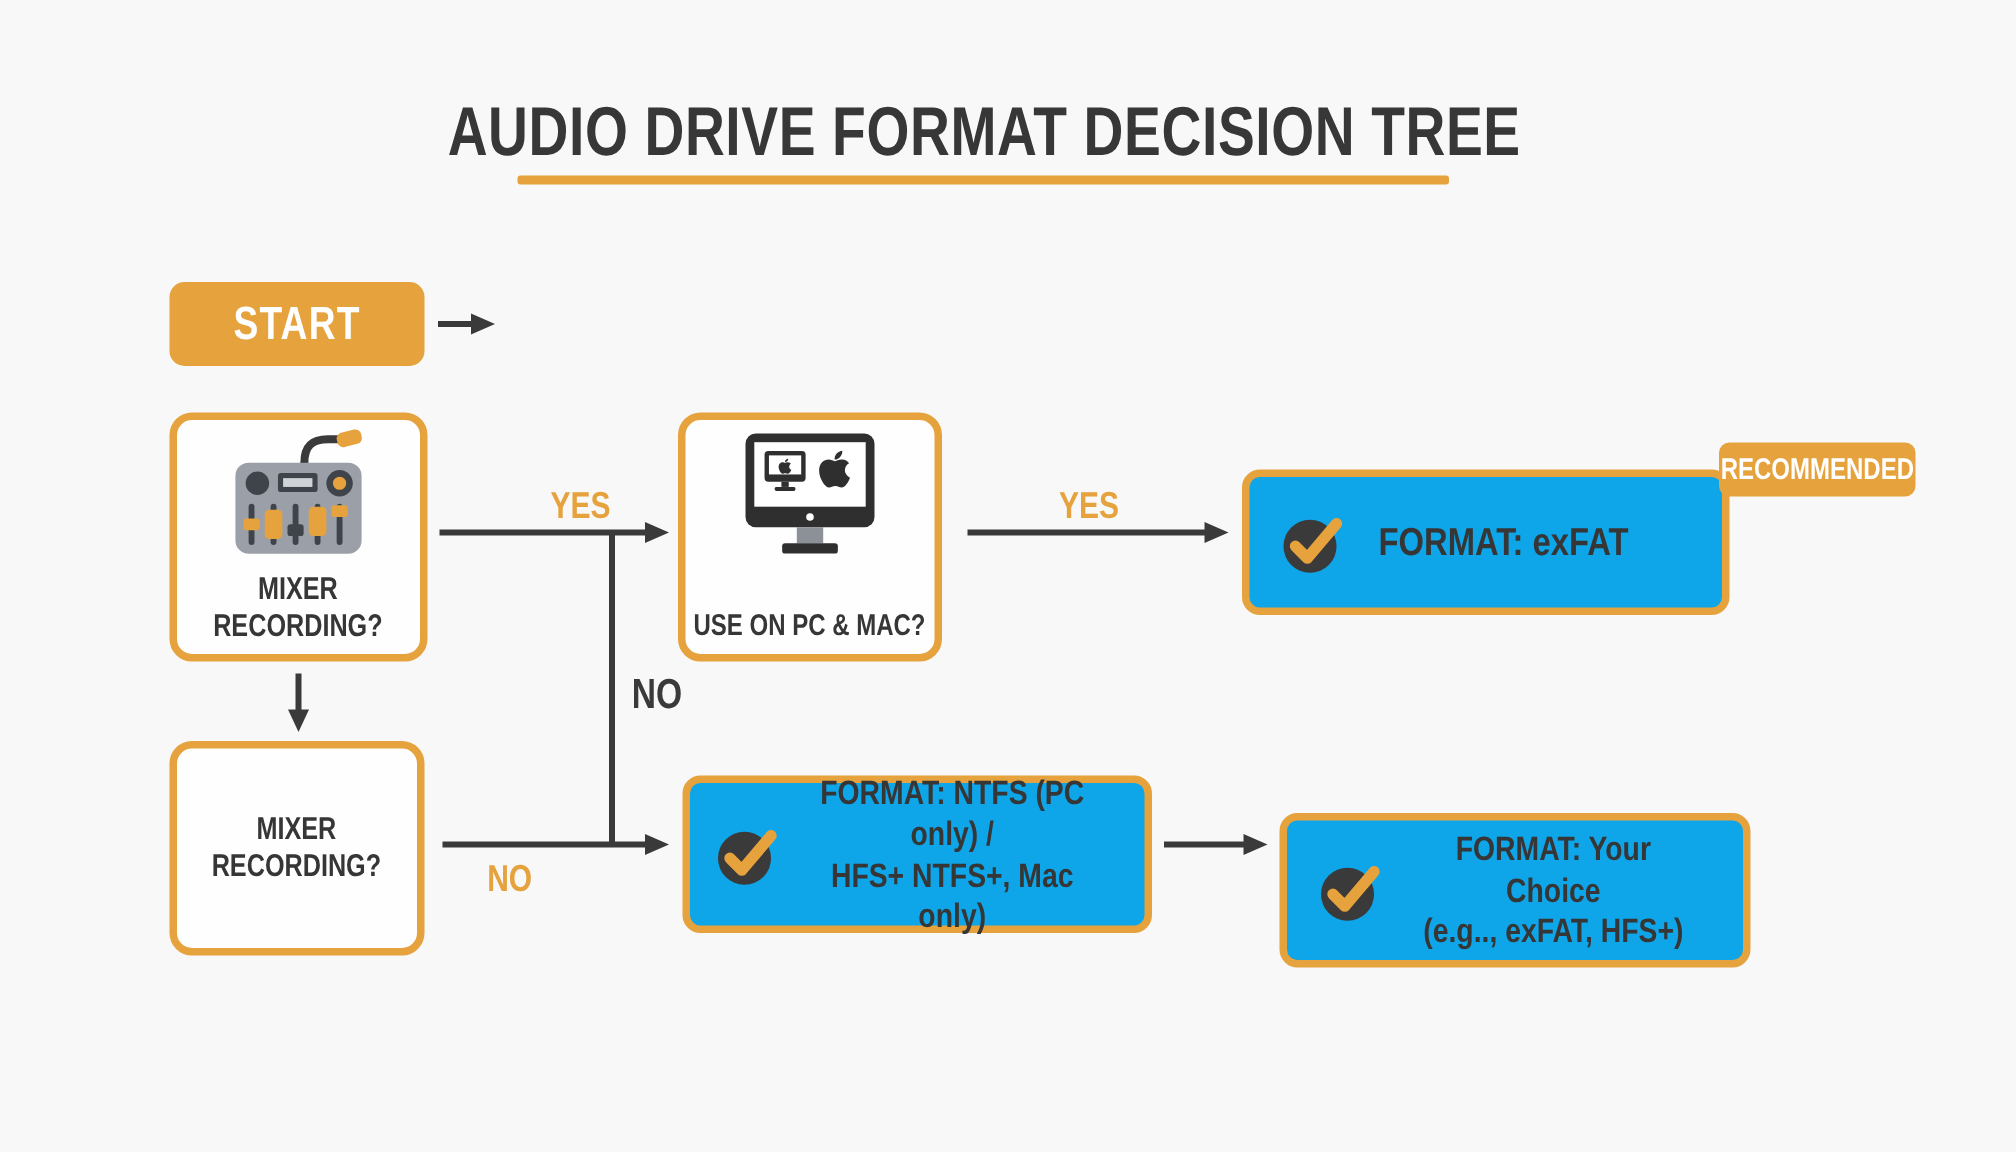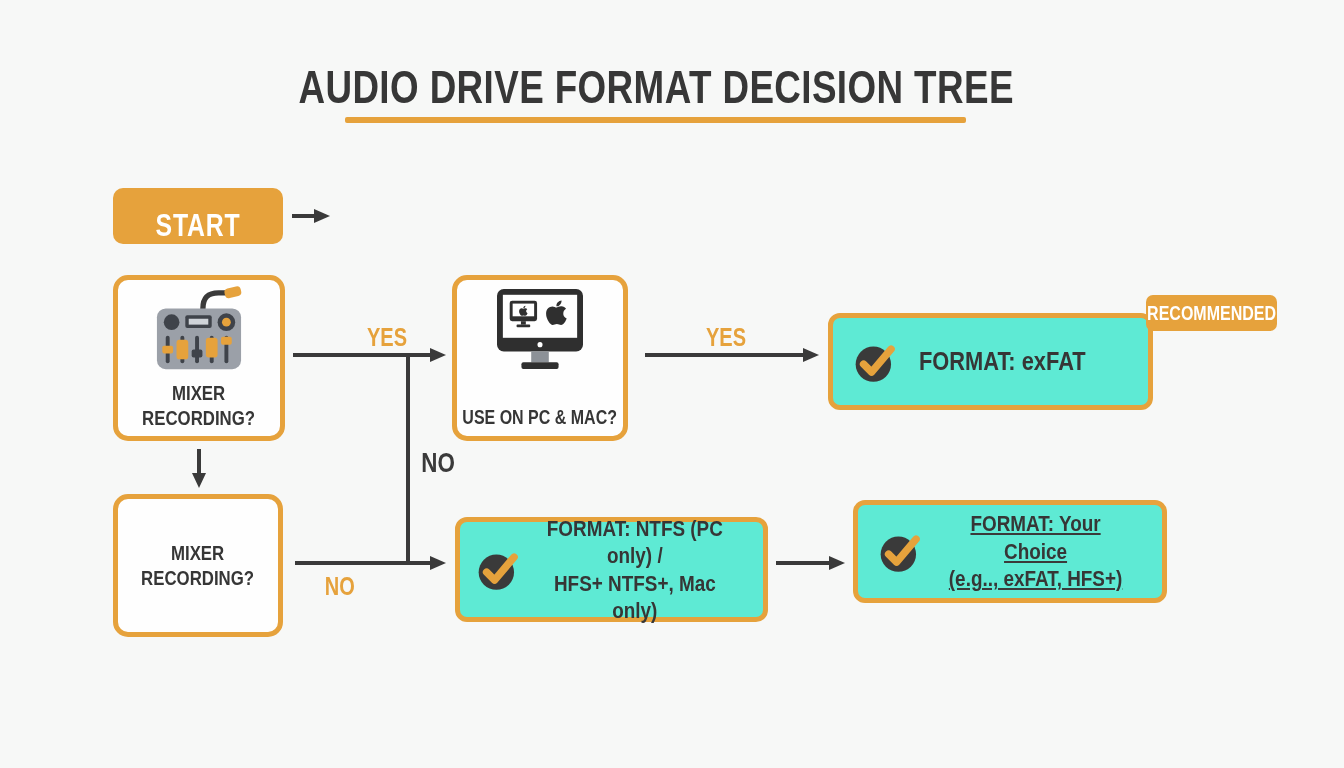--- a/index.html
+++ b/index.html
@@ -21,37 +21,37 @@
   }
   .title-underline{
     position:absolute;left:345px;top:117px;width:621px;height:6px;
     background:#E6A23C;border-radius:2px;
   }
 
   
   .start-btn{
     position:absolute;left:113px;top:188px;width:170px;height:56px;
     background:#E6A23C;border-radius:10px;
-    display:flex;align-items:flex-end;justify-content:center;
+    display:flex;align-items:center;justify-content:center;
     color:#fff;font-size:31px;font-weight:700;letter-spacing:1px;
   }
 
   
   .qbox{
     position:absolute;background:#FEFEFE;border:5px solid #E6A23C;border-radius:15px;
     display:flex;flex-direction:column;align-items:center;justify-content:center;
     box-sizing:border-box;
   }
   .qlabel{
     font-size:21px;font-weight:700;line-height:1.18;text-align:center;color:#363636;
   }
 
   
   .rbox{
-    position:absolute;background:#5eead4;border:5px solid #E6A23C;border-radius:12px;
+    position:absolute;background:#0ea5e9;border:5px solid #E6A23C;border-radius:12px;
     display:flex;align-items:center;box-sizing:border-box;padding-left:20px;
   }
   .rlabel{
     font-size:24px;font-weight:700;line-height:1.22;color:#363636;text-align:center;
   }
   .rlabel.small{font-size:22.5px;}
   .check{flex:0 0 auto;margin-right:20px;}
 
   
   .badge{
@@ -181,21 +181,21 @@
       <path d="M12 27 L21 36 L43 10" fill="none" stroke="#E6A23C" stroke-width="8.5" stroke-linecap="round" stroke-linejoin="round"></path>
     </svg>
     <div class="rlabel small condense-l">
       <div>FORMAT: NTFS (PC only) /</div>
       <div>HFS+ NTFS+, Mac only)</div>
     </div>
   </div>
 
   <div class="h-arrow" style="left:776px;top:561px;width:54px;"></div>
 
-  <div class="rbox" style="left:853px;top:500px;width:314px;height:103px;text-decoration:underline;">
+  <div class="rbox" style="left:853px;top:542px;width:314px;height:103px;">
     <svg class="check" width="46" height="43" viewBox="0 0 52 48">
       <circle cx="23" cy="27" r="20" fill="#3A3A3A"></circle>
       <path d="M12 27 L21 36 L43 10" fill="none" stroke="#E6A23C" stroke-width="8.5" stroke-linecap="round" stroke-linejoin="round"></path>
     </svg>
     <div class="rlabel small condense-l">
       <div>FORMAT: Your Choice</div>
       <div>(e.g.., exFAT, HFS+)</div>
     </div>
   </div>
 

